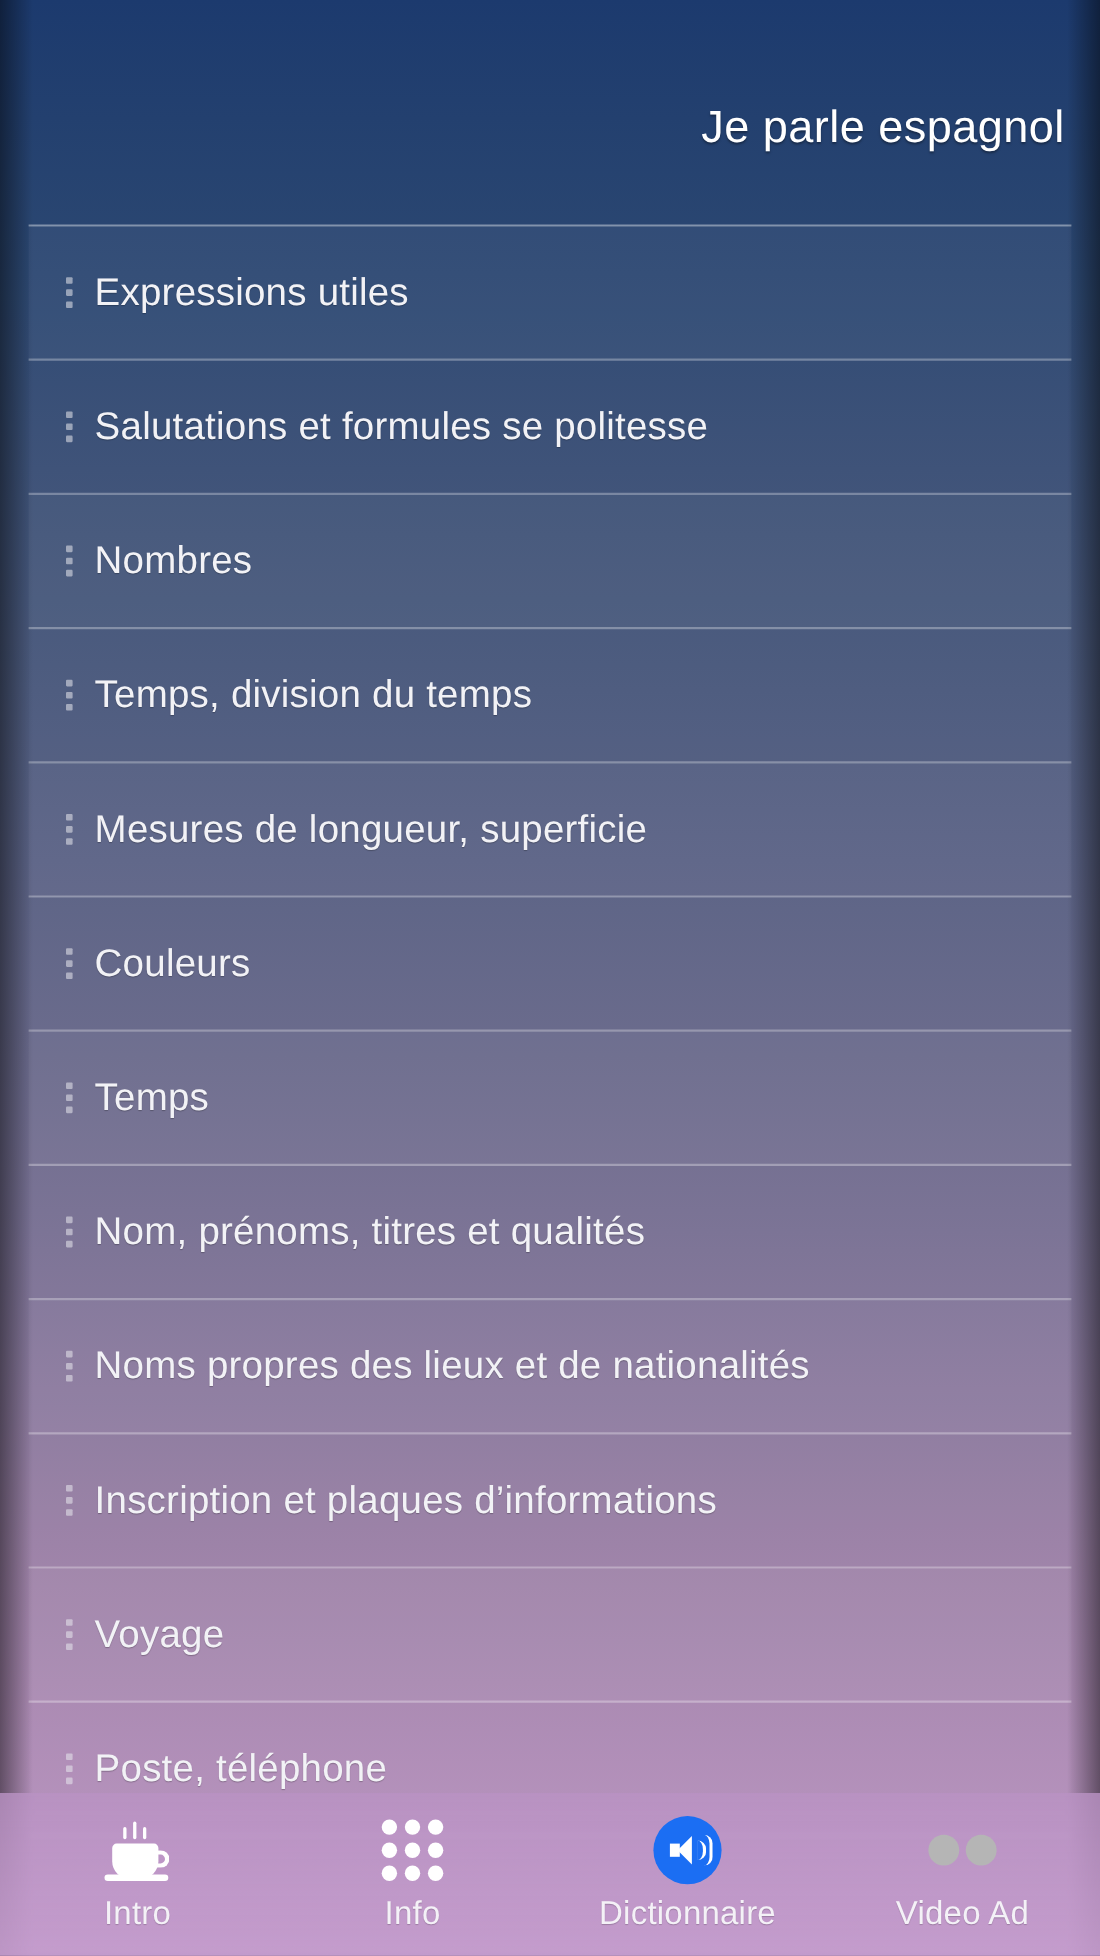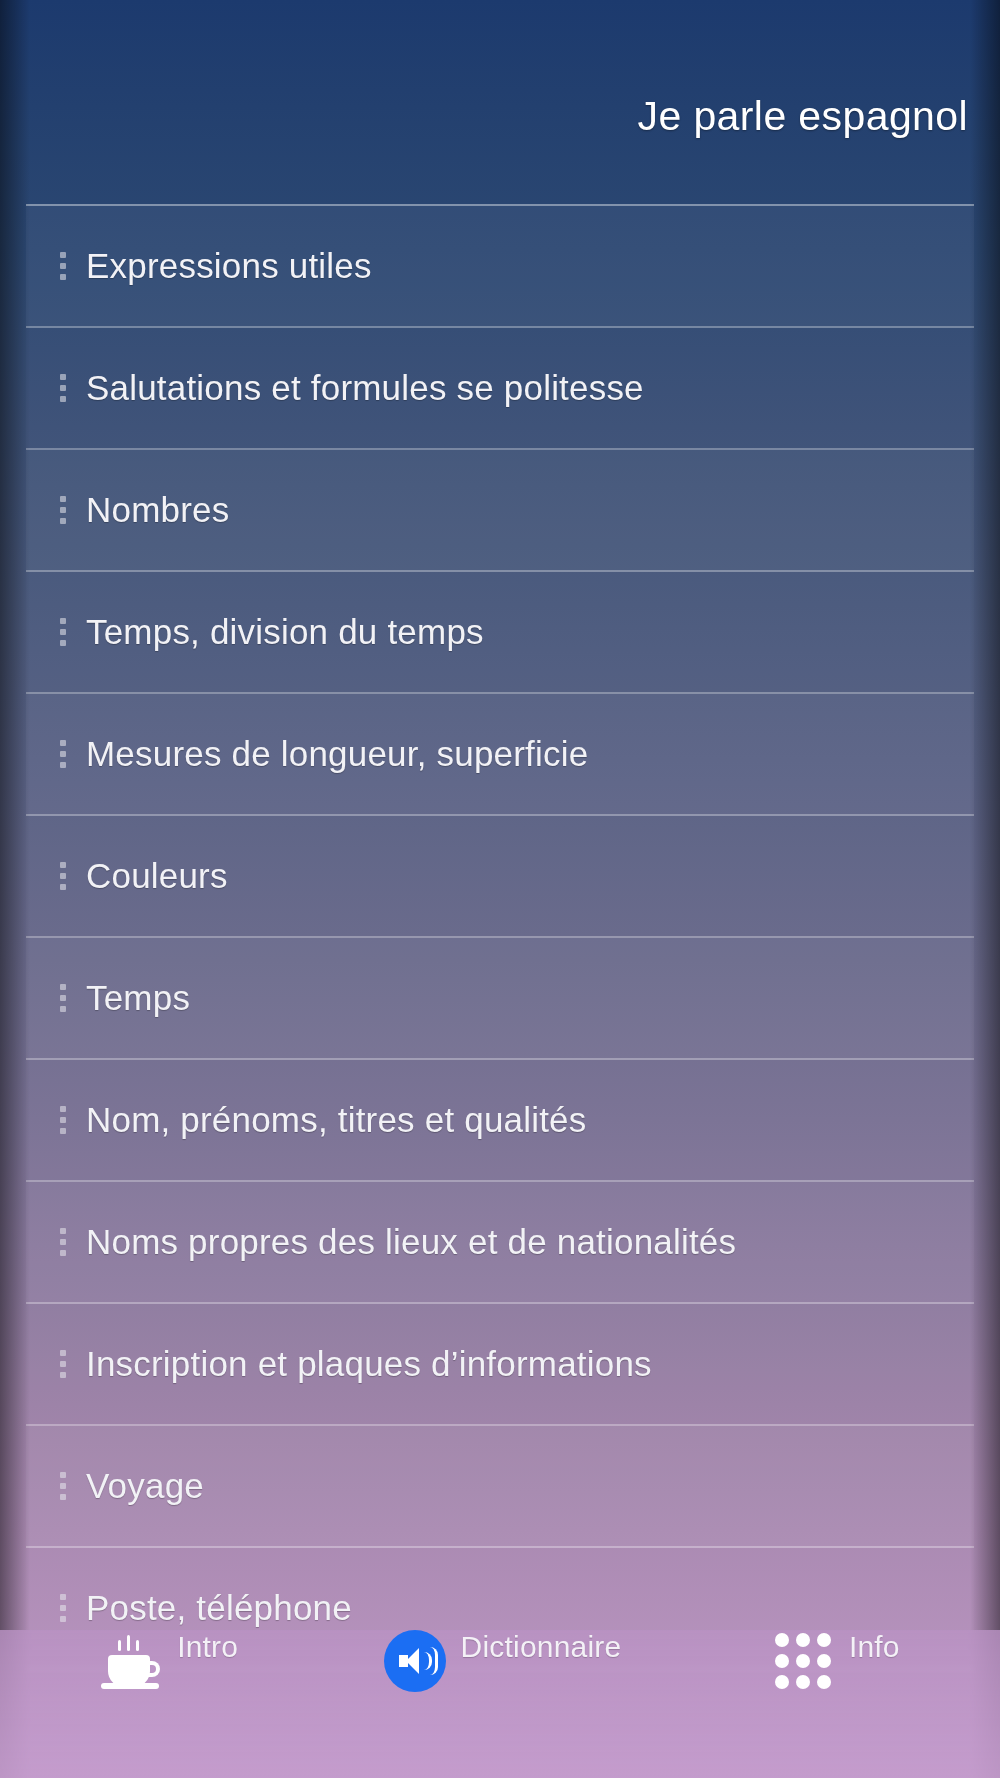--- a/index.html
+++ b/index.html
@@ -116,22 +116,22 @@
     background: linear-gradient(to bottom, rgba(185,146,195,0.82), rgba(196,156,205,0.92));
     display: flex;
     align-items: center;
     z-index: 8;
     backdrop-filter: blur(2px);
   }
   .tab {
     flex: 1;
     height: 100%;
     display: flex;
-    flex-direction: row;
-    align-items: flex-start;
+    flex-direction: column;
+    align-items: center;
     justify-content: center;
     gap: 10px;
   }
   .tab-label {
     font-size: 30px;
     color: #f4f1f7;
     letter-spacing: 0.2px;
     text-shadow: 0 1px 1px rgba(0,0,0,0.2);
   }
   .tab-icon {
@@ -371,43 +371,52 @@
           <span class="body"></span>
           <span class="handle"></span>
           <span class="saucer"></span>
         </span>
       </span>
       <span class="tab-label">Intro</span>
     </div>
 
     <div class="tab">
       <span class="tab-icon">
+        <span class="dots">
+            <i></i>
+            <i></i>
+            <i></i>
+            <i></i>
+            <i></i>
+            <i></i>
+            <i></i>
+            <i></i>
+            <i></i>
+          </span>
+      </span>
+      <span class="tab-label">Info</span>
+    </div>
+
+    <div class="tab">
+      <span class="tab-icon">
         <span class="speaker">
           <span class="sp-body"></span>
           <span class="wave"></span>
           <span class="wave2"></span>
         </span>
       </span>
       <span class="tab-label">Dictionnaire</span>
     </div>
 
+
     <div class="tab">
       <span class="tab-icon">
-        <span class="dots">
-            <i></i>
-            <i></i>
-            <i></i>
-            <i></i>
-            <i></i>
-            <i></i>
-            <i></i>
+        <span class="glasses">
             <i></i>
             <i></i>
           </span>
       </span>
-      <span class="tab-label">Info</span>
-    </div>
-
-
+      <span class="tab-label">Video Ad</span>
+    </div>
 
   </div>
 
 </div>
 
 </body></html>

